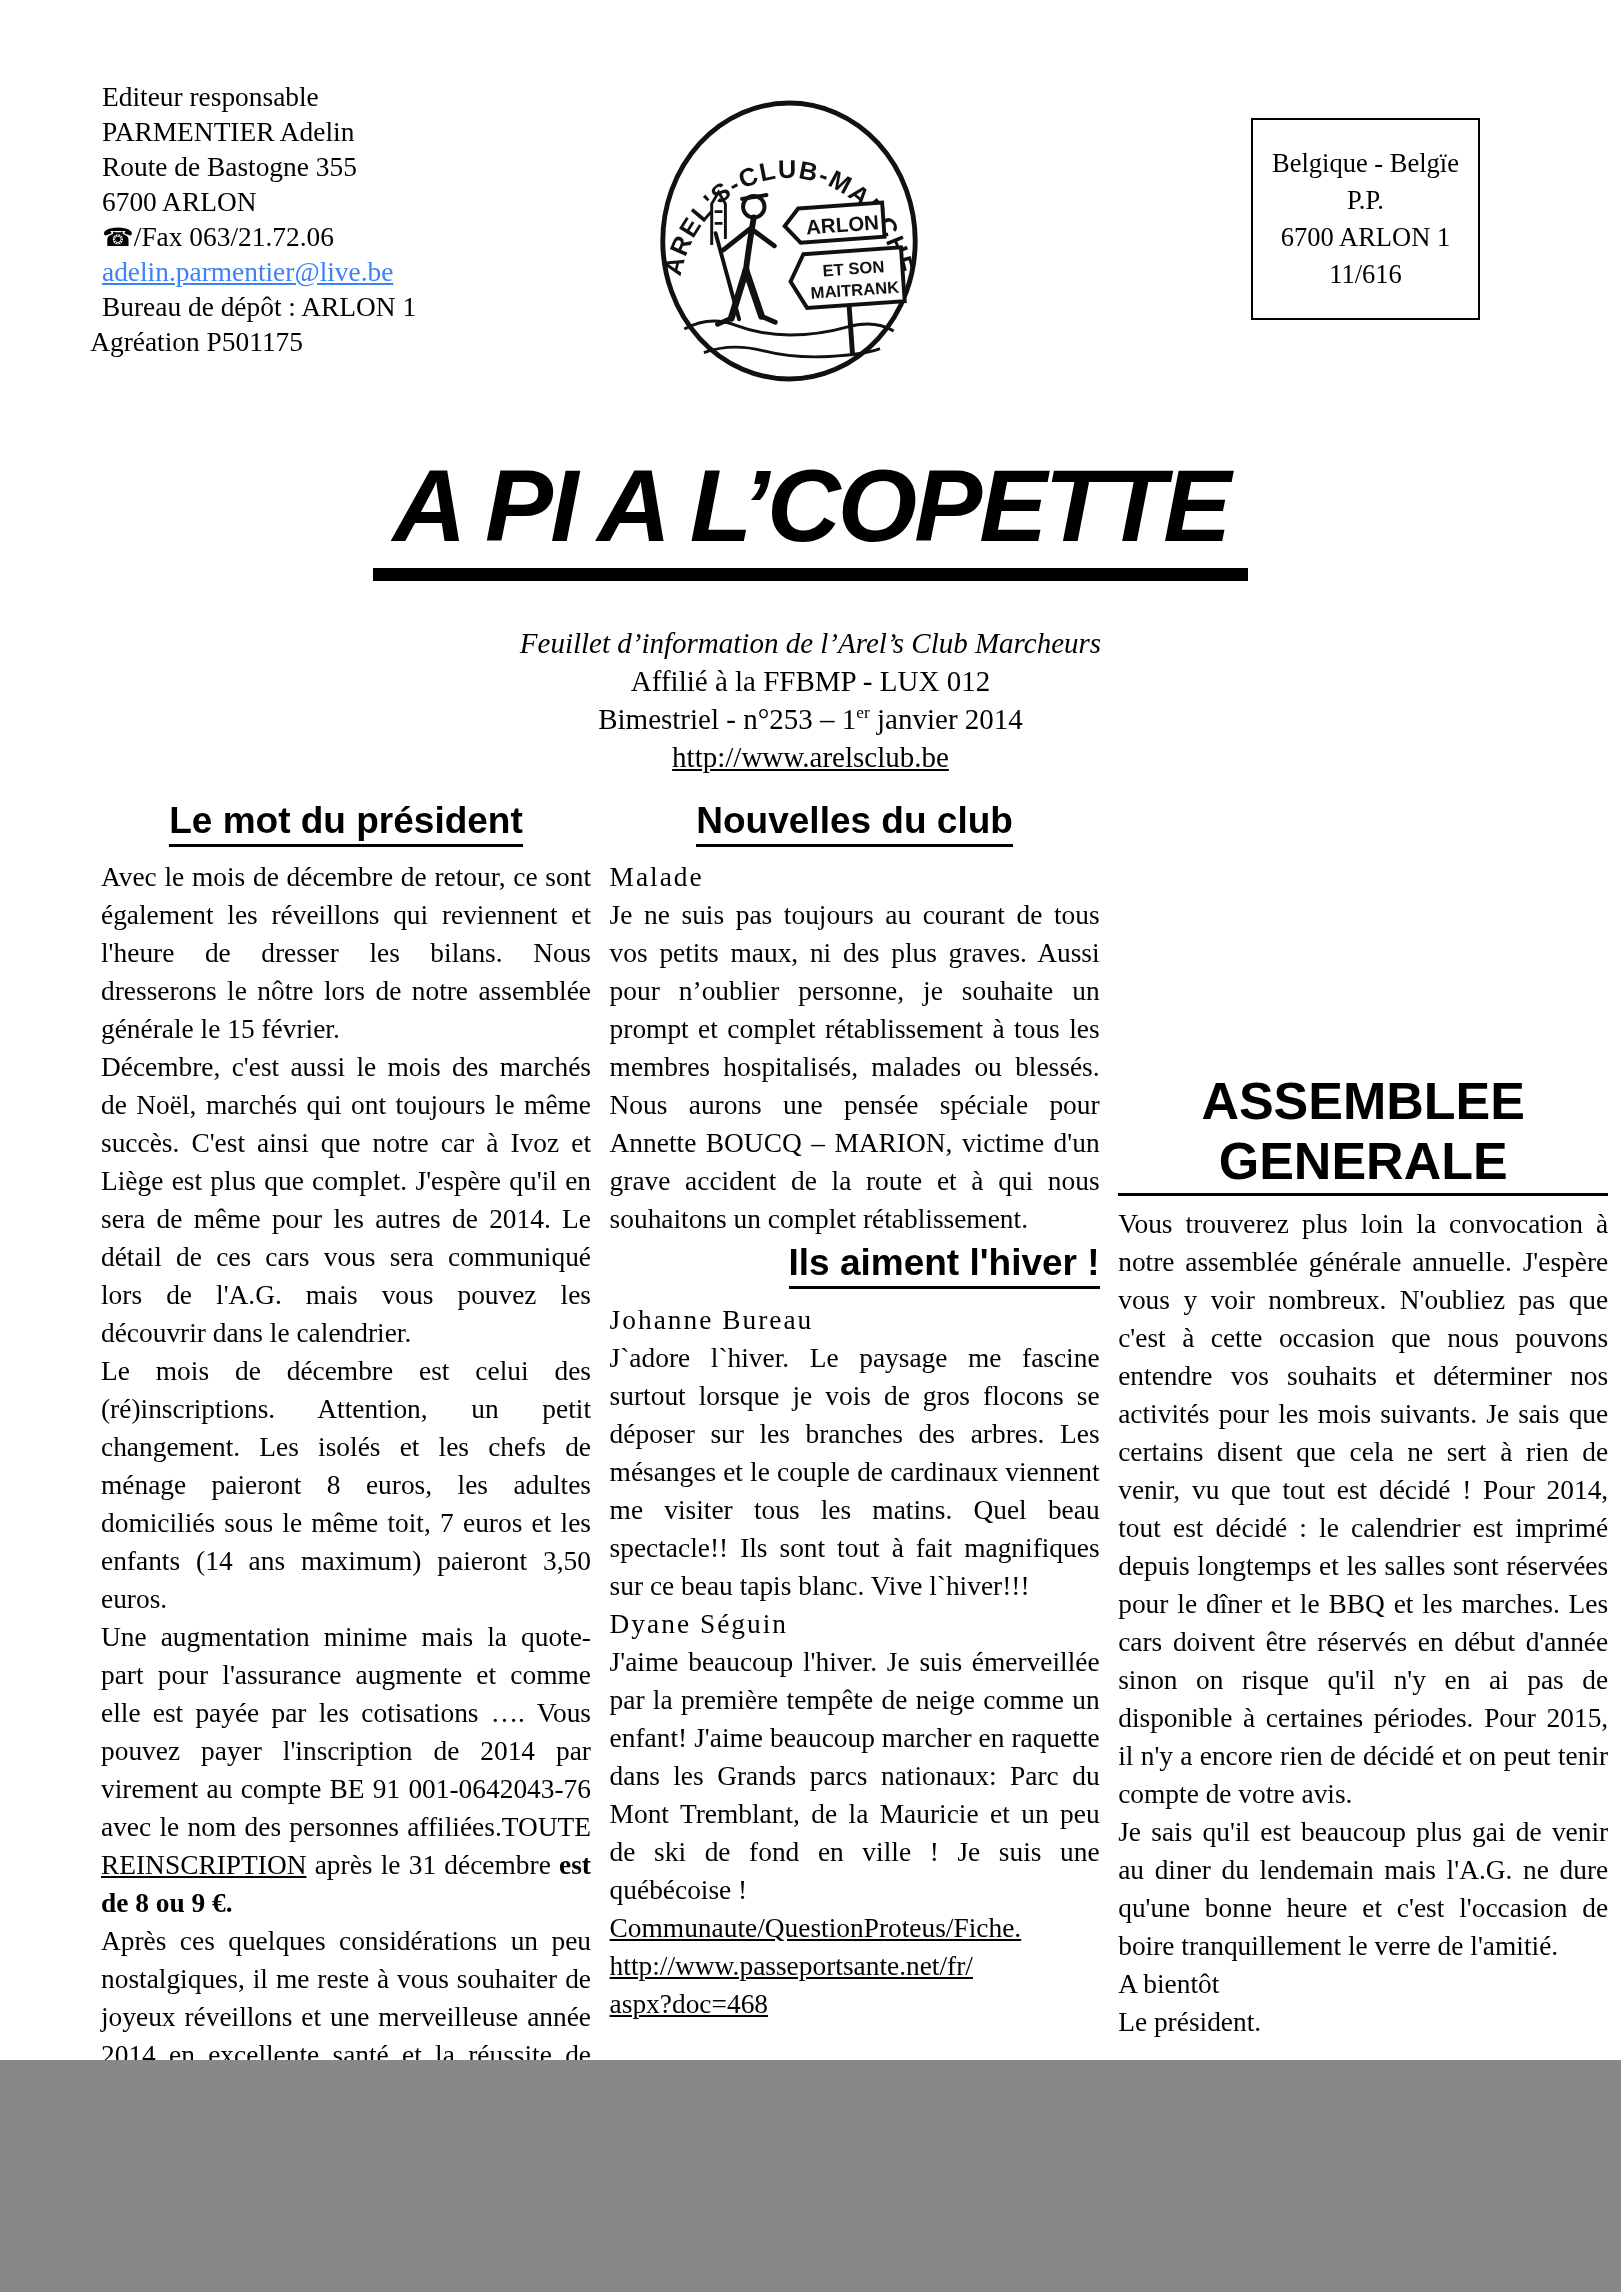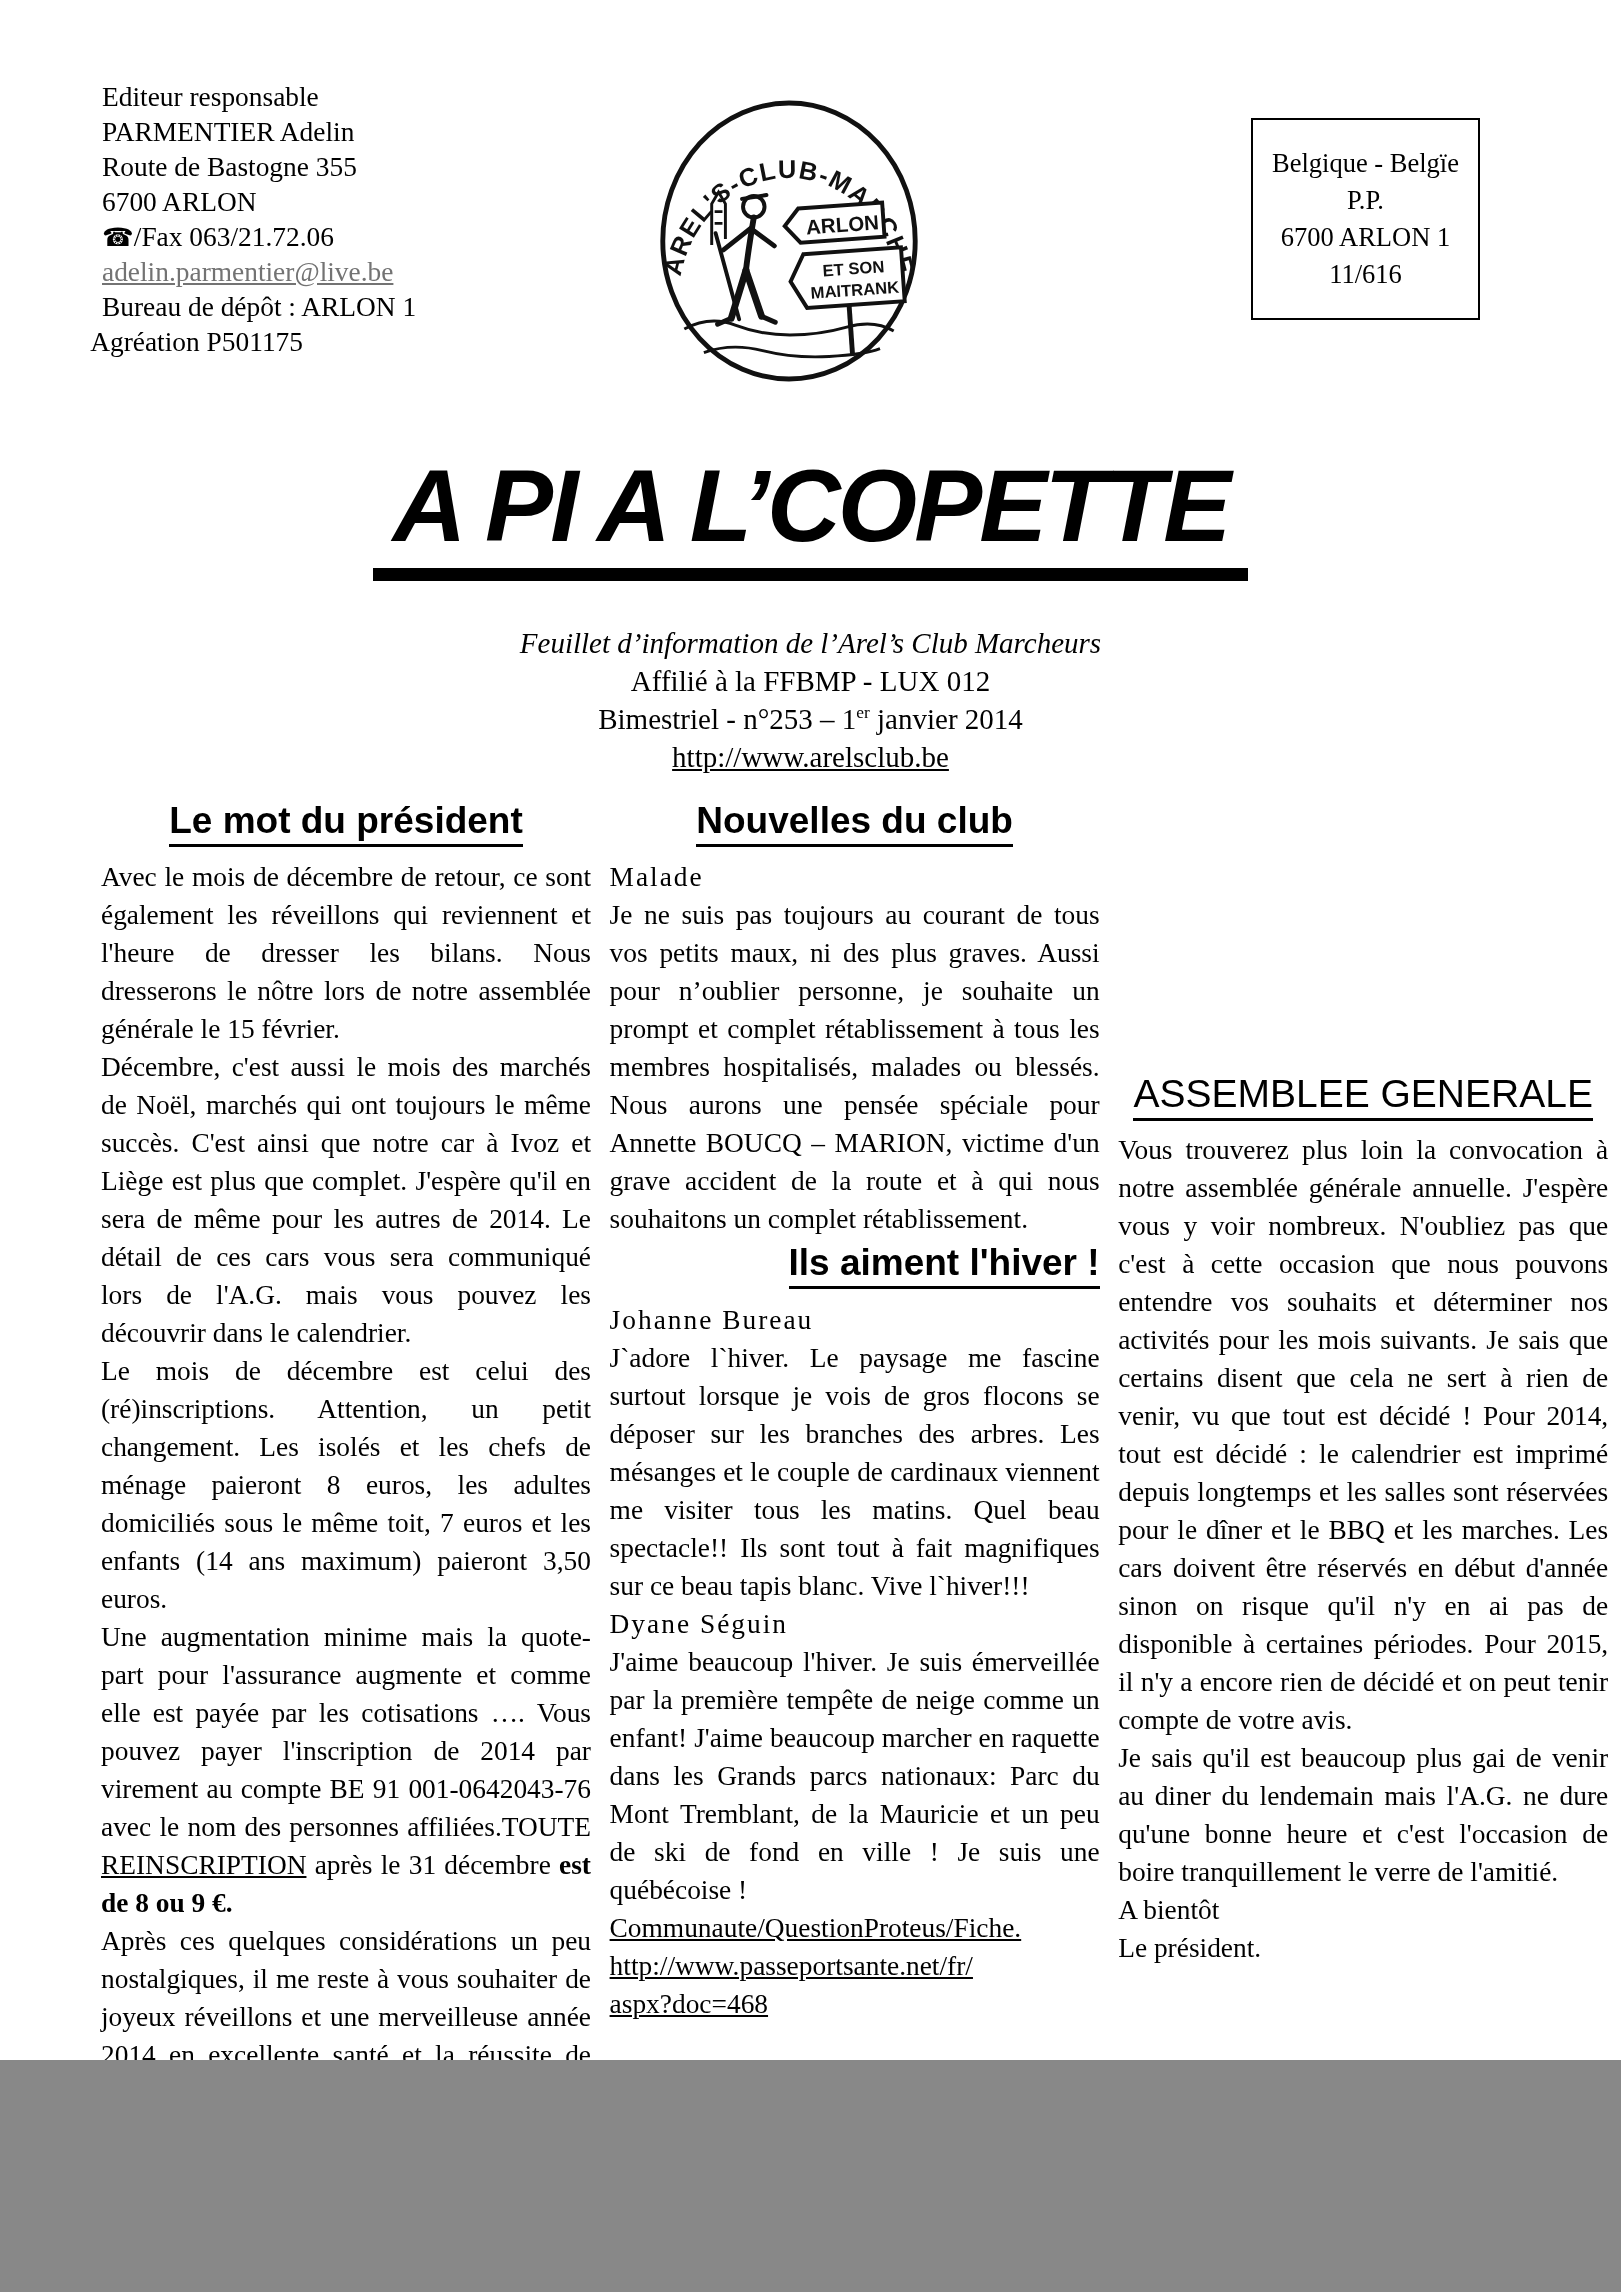--- a/index.html
+++ b/index.html
@@ -12,21 +12,21 @@
     color:#000000;
     font-family:"Liberation Serif","DejaVu Serif",serif;
     overflow:hidden;
   }
   
   .publisher{
     position:absolute;left:102px;top:80px;
     font-size:27.4px;line-height:35px;white-space:nowrap;
   }
   .publisher .line{display:block;}
-  .email-link{color:#737373;text-decoration:underline;cursor:pointer;}
+  .email-link{color:#3b82f6;text-decoration:underline;cursor:pointer;}
   .agreation{margin-left:-11.8px;}
   .phone-icon{font-family:"DejaVu Sans",sans-serif;font-size:25.5px;}
 
   .club-logo{position:absolute;left:653px;top:96px;width:272px;height:290px;}
 
   .postal-box{
     position:absolute;left:1251px;top:118px;width:229px;height:202px;
     border:2.9px solid #000;box-sizing:border-box;
     display:flex;flex-direction:column;justify-content:center;
     text-align:center;font-size:26.5px;line-height:37px;
@@ -58,21 +58,21 @@
   }
   .col p{margin:0;}
   .col-heading{
     font-family:"Liberation Sans","DejaVu Sans",sans-serif;
     font-weight:bold;font-size:37px;line-height:1.15;
     text-align:center;margin:0 0 11.8px 0;
   }
   .col-heading .hd{display:inline-block;border-bottom:3.9px solid #000;padding-bottom:1px;}
   .col-heading.second{margin-top:3.9px;text-align:right;}
   .col3{padding-top:272px;}
-  .col3 .col-heading{font-weight:normal;font-size:39px;margin-bottom:9.8px;}
+  .col3 .col-heading{font-weight:bold;font-size:52px;margin-bottom:9.8px;}
   .byline{letter-spacing:2px;}
   .bold-run{font-weight:bold;}
   .under-run{text-decoration:underline;}
   .doc-link{color:#000;}
   .doc-link .link-line{display:block;text-align:left;}
   .doc-link .link-line span{text-decoration:underline;cursor:pointer;}
 </style>
 </head>
 <body>
 

